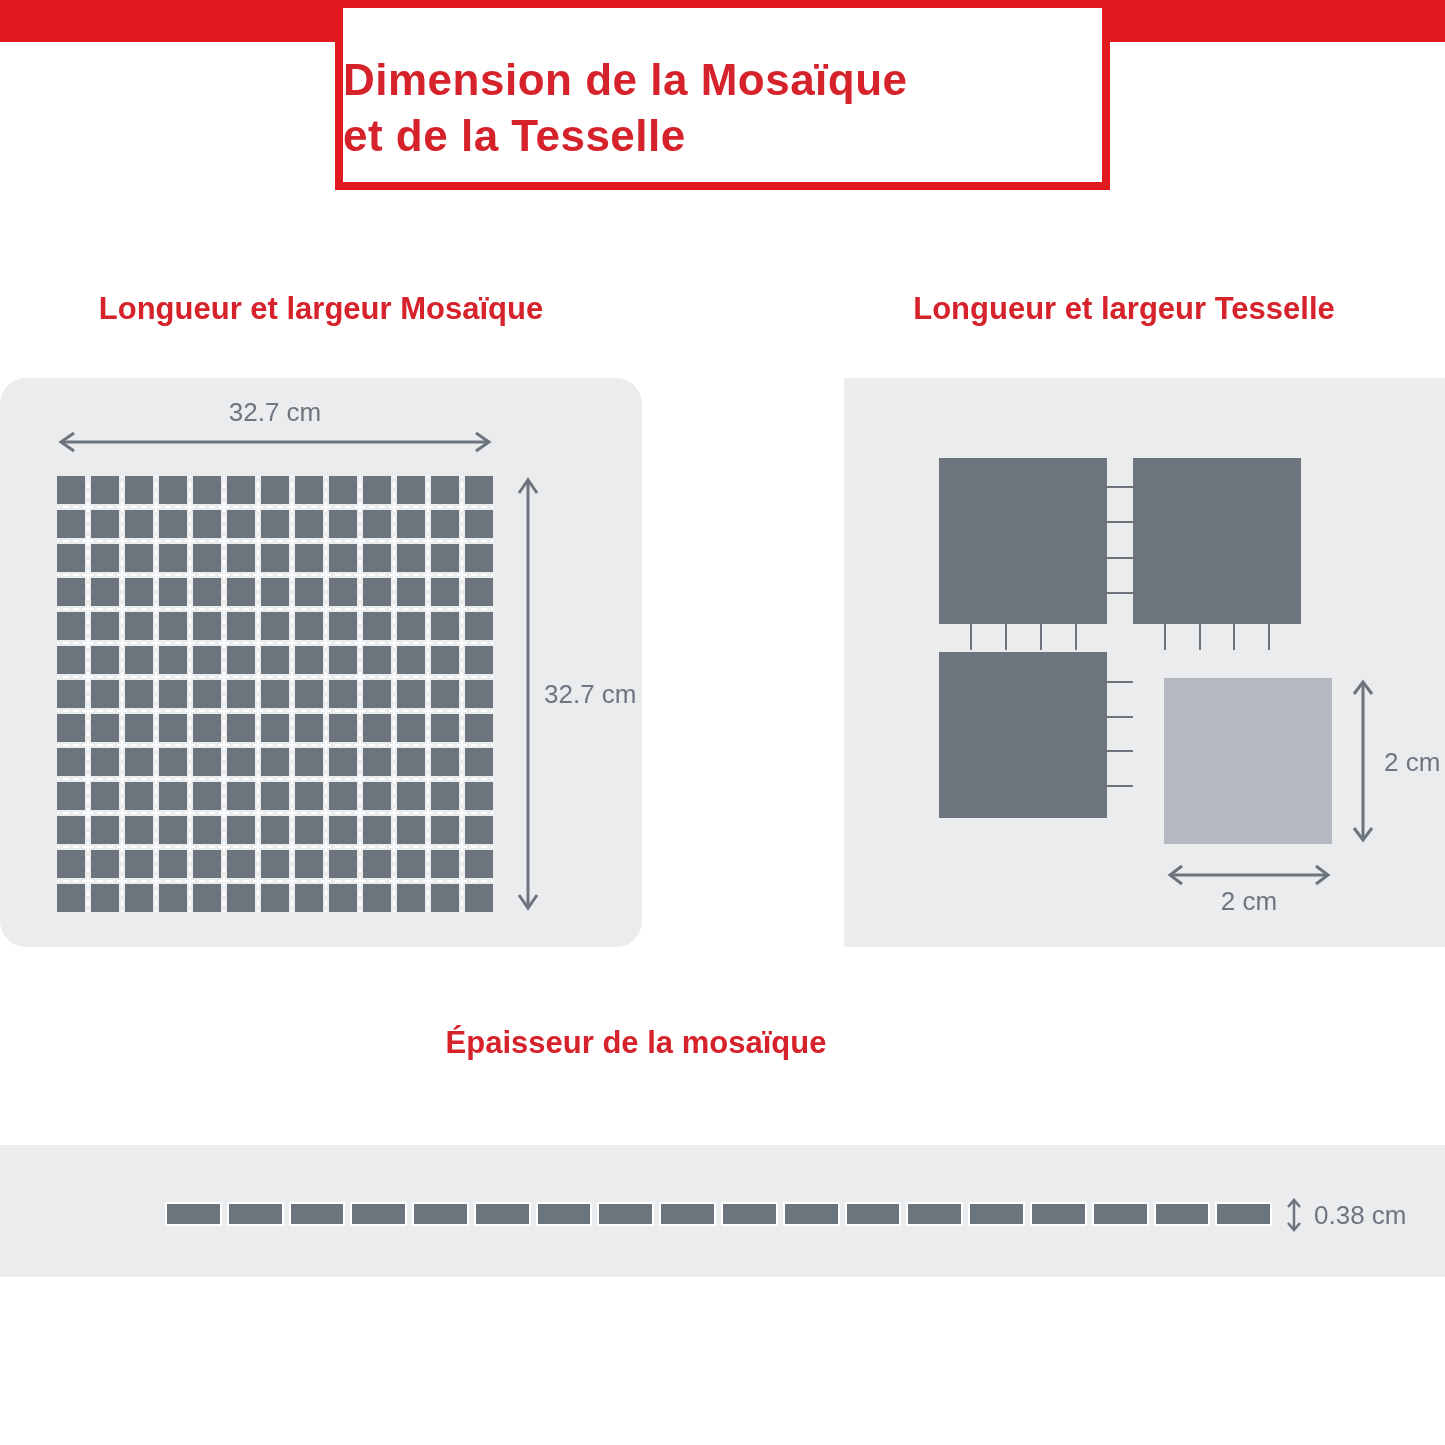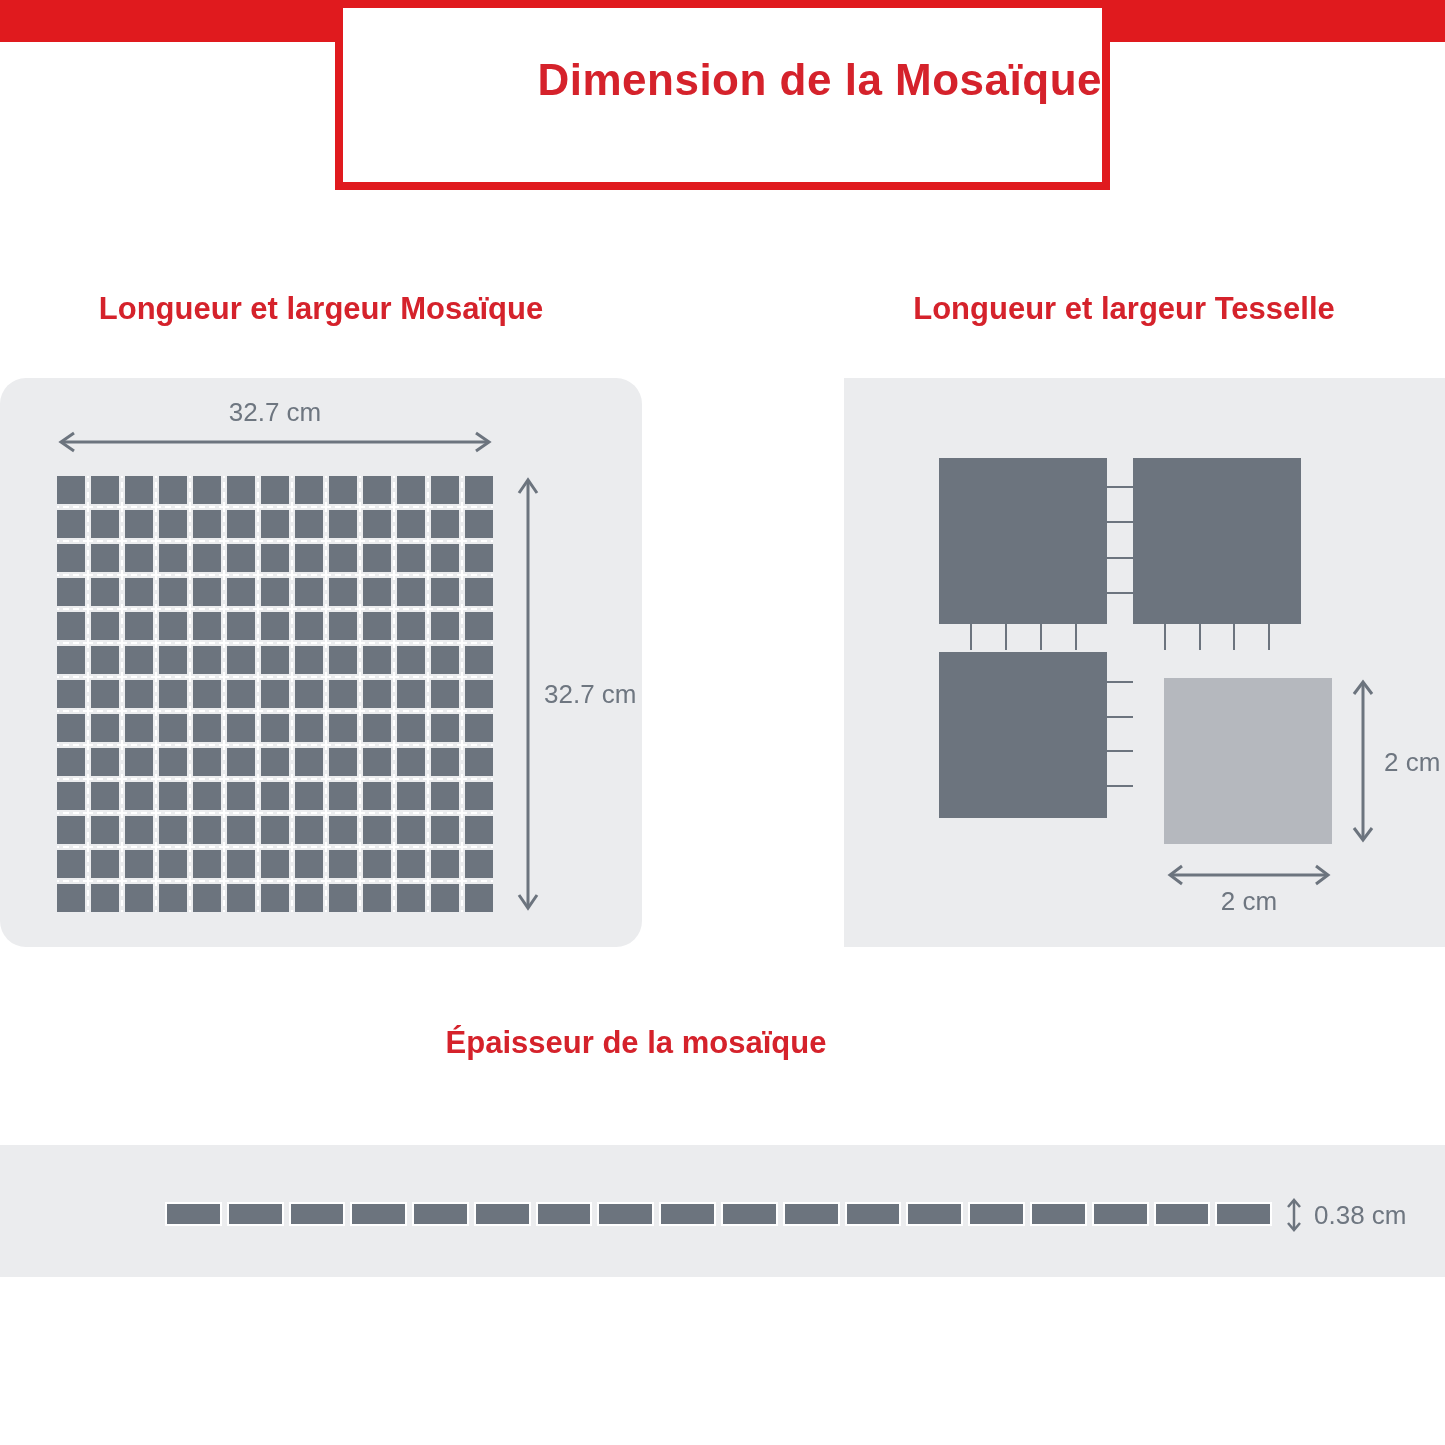--- a/index.html
+++ b/index.html
@@ -12,21 +12,21 @@
     --white:#FFFFFF;
   }
   *{box-sizing:border-box;margin:0;padding:0;}
   html,body{width:1445px;height:1445px;background:#fff;}
   body{font-family:"Liberation Sans",sans-serif;position:relative;overflow:hidden;}
   .stage{position:absolute;left:0;top:0;width:1445px;height:1445px;}
 
   
   .top-bar{position:absolute;left:0;top:0;width:1445px;height:42px;background:var(--brand-red);}
   .title-box{position:absolute;left:335px;top:0;width:775px;height:190px;background:var(--white);
-    border:8px solid var(--brand-red);padding-top:44px;text-align:right;}
+    border:8px solid var(--brand-red);padding-top:44px;text-align:left;}
   .title-line{font-size:44px;font-weight:bold;line-height:56px;color:var(--heading-red);letter-spacing:.5px;}
 
   
   .sec-heading{position:absolute;text-align:center;font-size:31px;font-weight:bold;
     color:var(--heading-red);line-height:38px;}
   .heading-left{left:0;top:290px;width:642px;}
   .heading-right{left:803px;top:290px;width:642px;}
   .heading-bottom{left:0;top:1024px;width:1272px;}
 
   
@@ -59,20 +59,21 @@
 </style>
 </head>
 <body>
 
 <div class="stage">
 
   <div class="top-bar"></div>
 
   <div class="title-box">
     <div class="title-line">Dimension de la Mosaïque</div>
+    <div class="title-line">et de la Tesselle</div>
   </div>
 
   <div class="sec-heading heading-left">Longueur et largeur Mosaïque</div>
   <div class="sec-heading heading-right">Longueur et largeur Tesselle</div>
 
   <div class="panel panel-left">
 
     <div class="dim-label" style="left:57px;top:19px;width:436px;text-align:center;">32.7 cm</div>
 
     <div class="arrow" style="left:57px;top:53px;">

